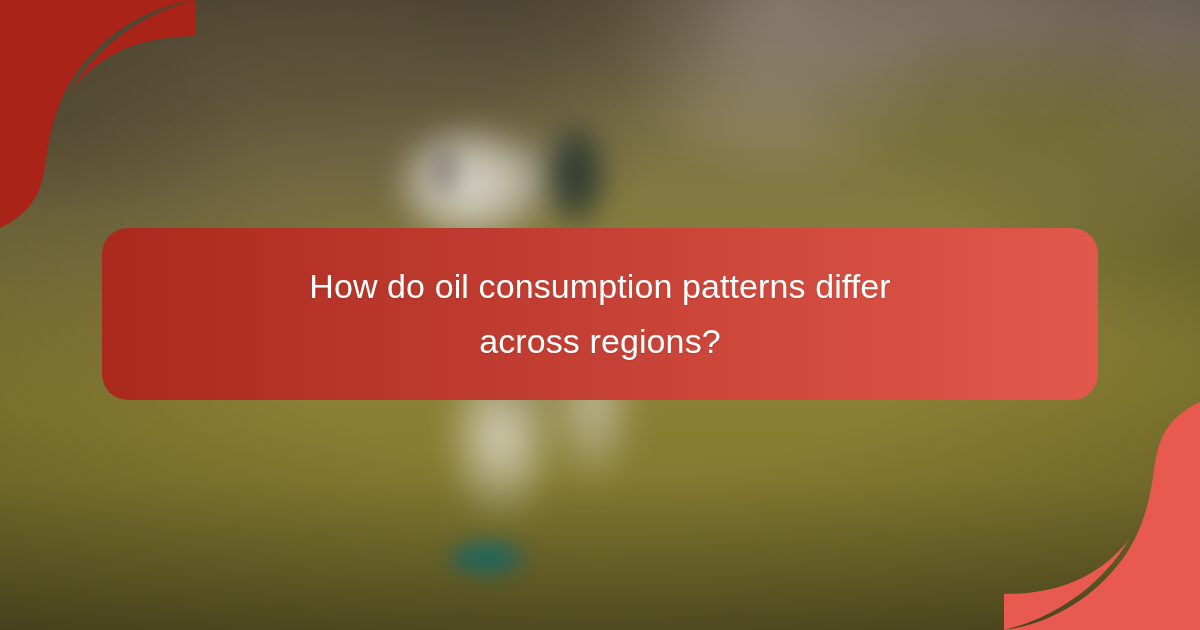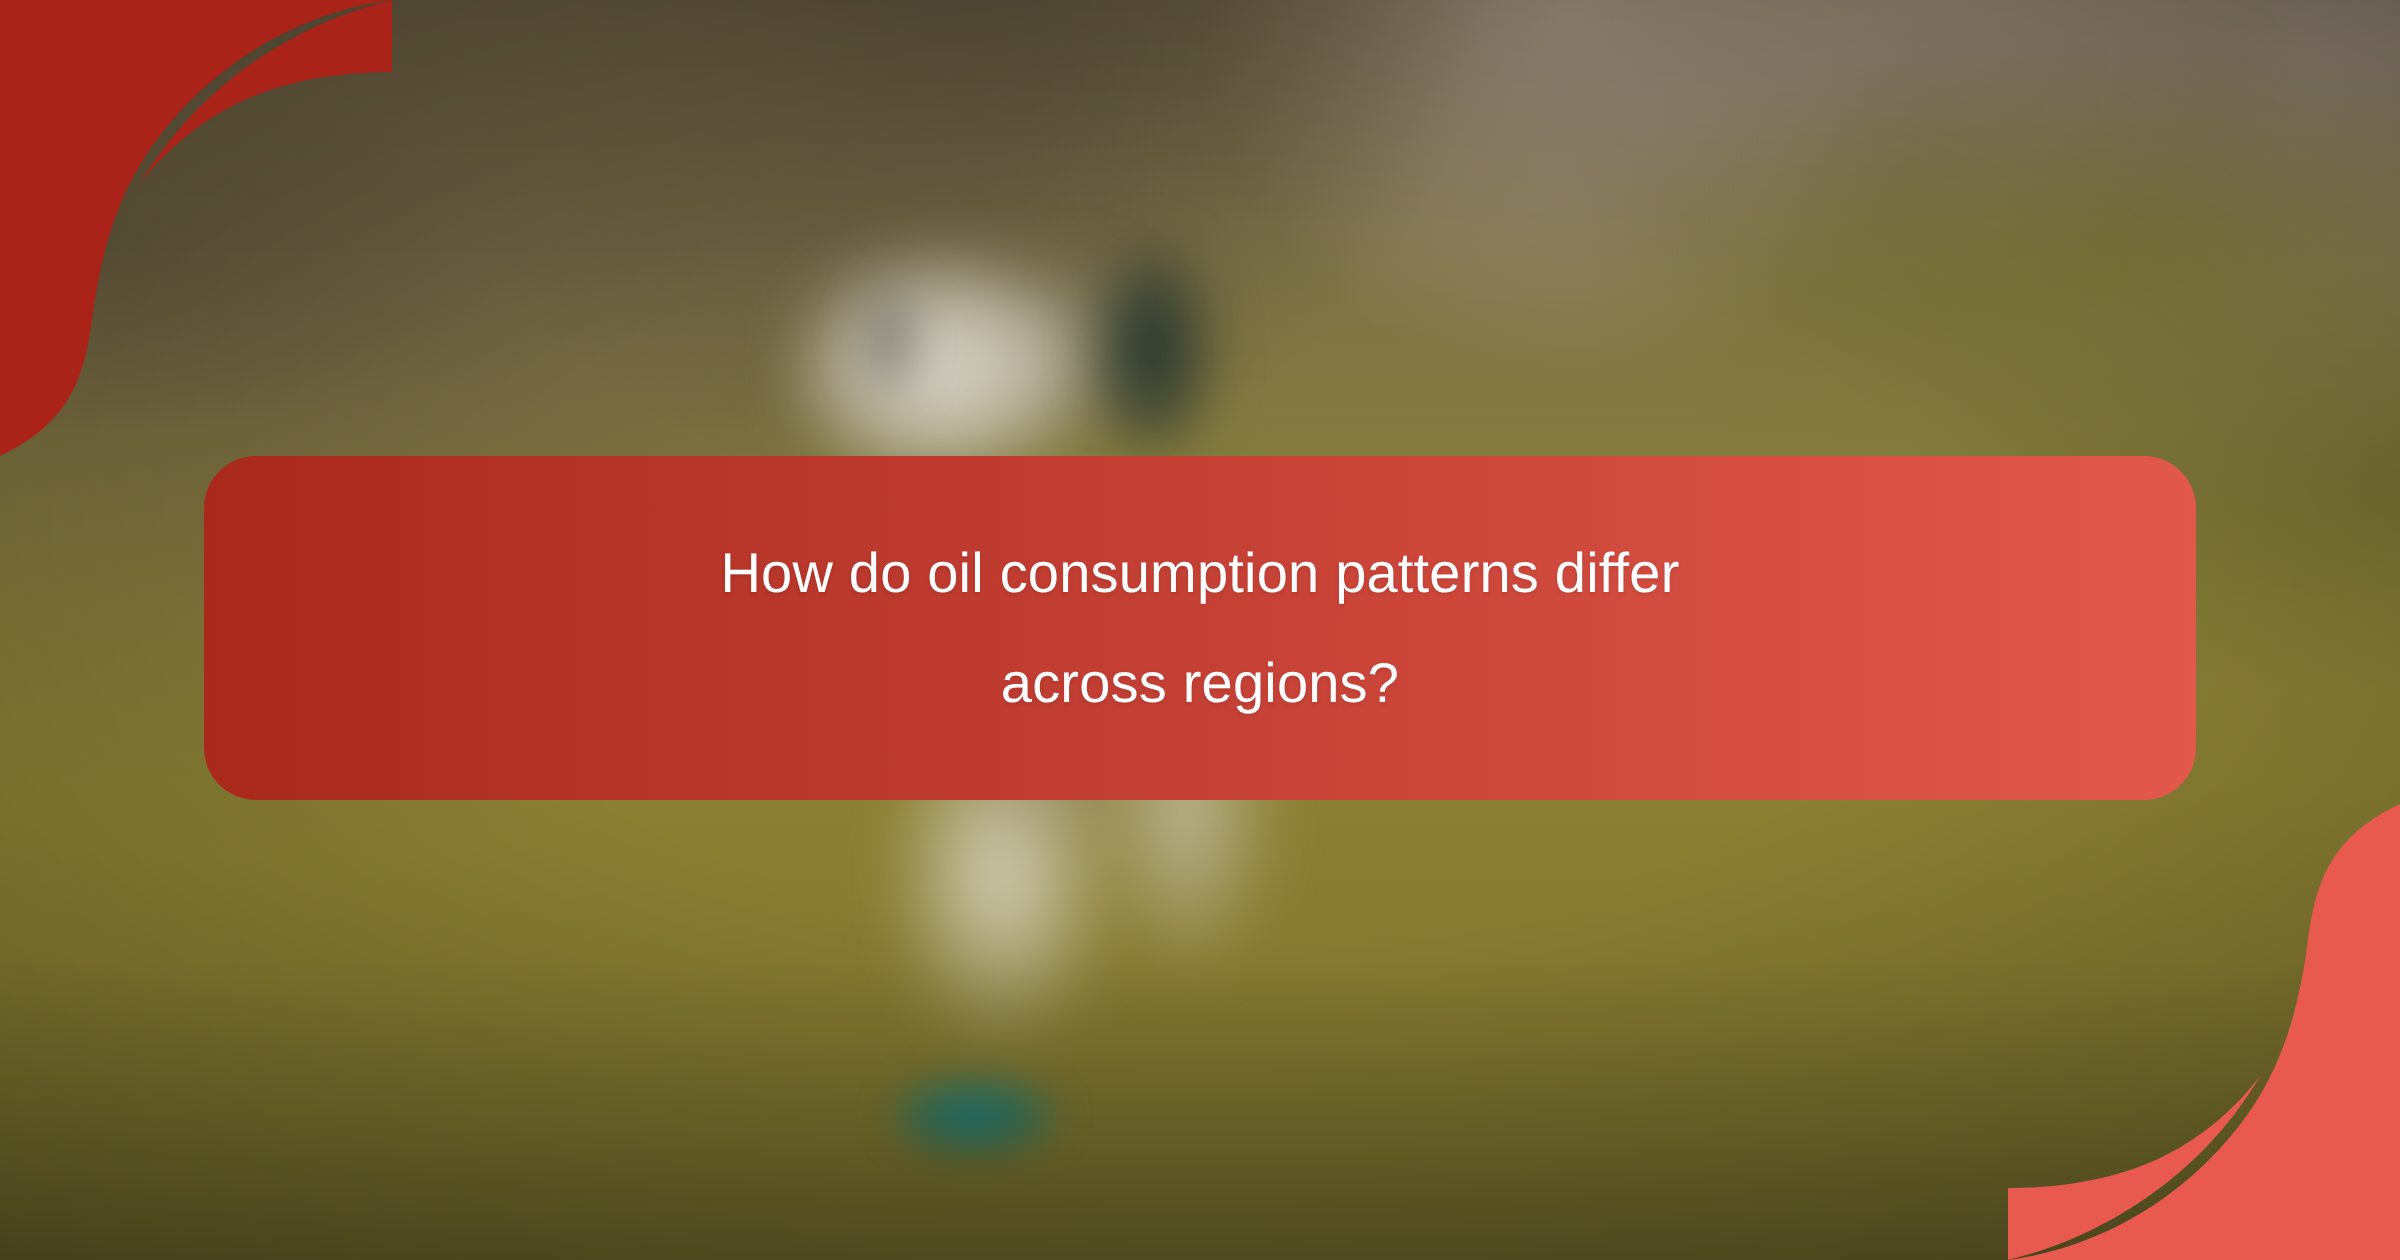--- a/index.html
+++ b/index.html
@@ -120,21 +120,21 @@
     border-radius: 26px;
     display: flex;
     align-items: center;
     justify-content: center;
     box-sizing: border-box;
     padding: 0 54px;
   }
   #banner-text {
     margin: 0;
     color: #ffffff;
-    font-size: 28px;
+    font-size: 34px;
     line-height: 55px;
     font-weight: 400;
     text-align: center;
     letter-spacing: 0.1px;
     white-space: pre-line;
     text-shadow: 0 1px 2px rgba(0,0,0,0.10);
   }
 </style>
 </head>
 <body>

